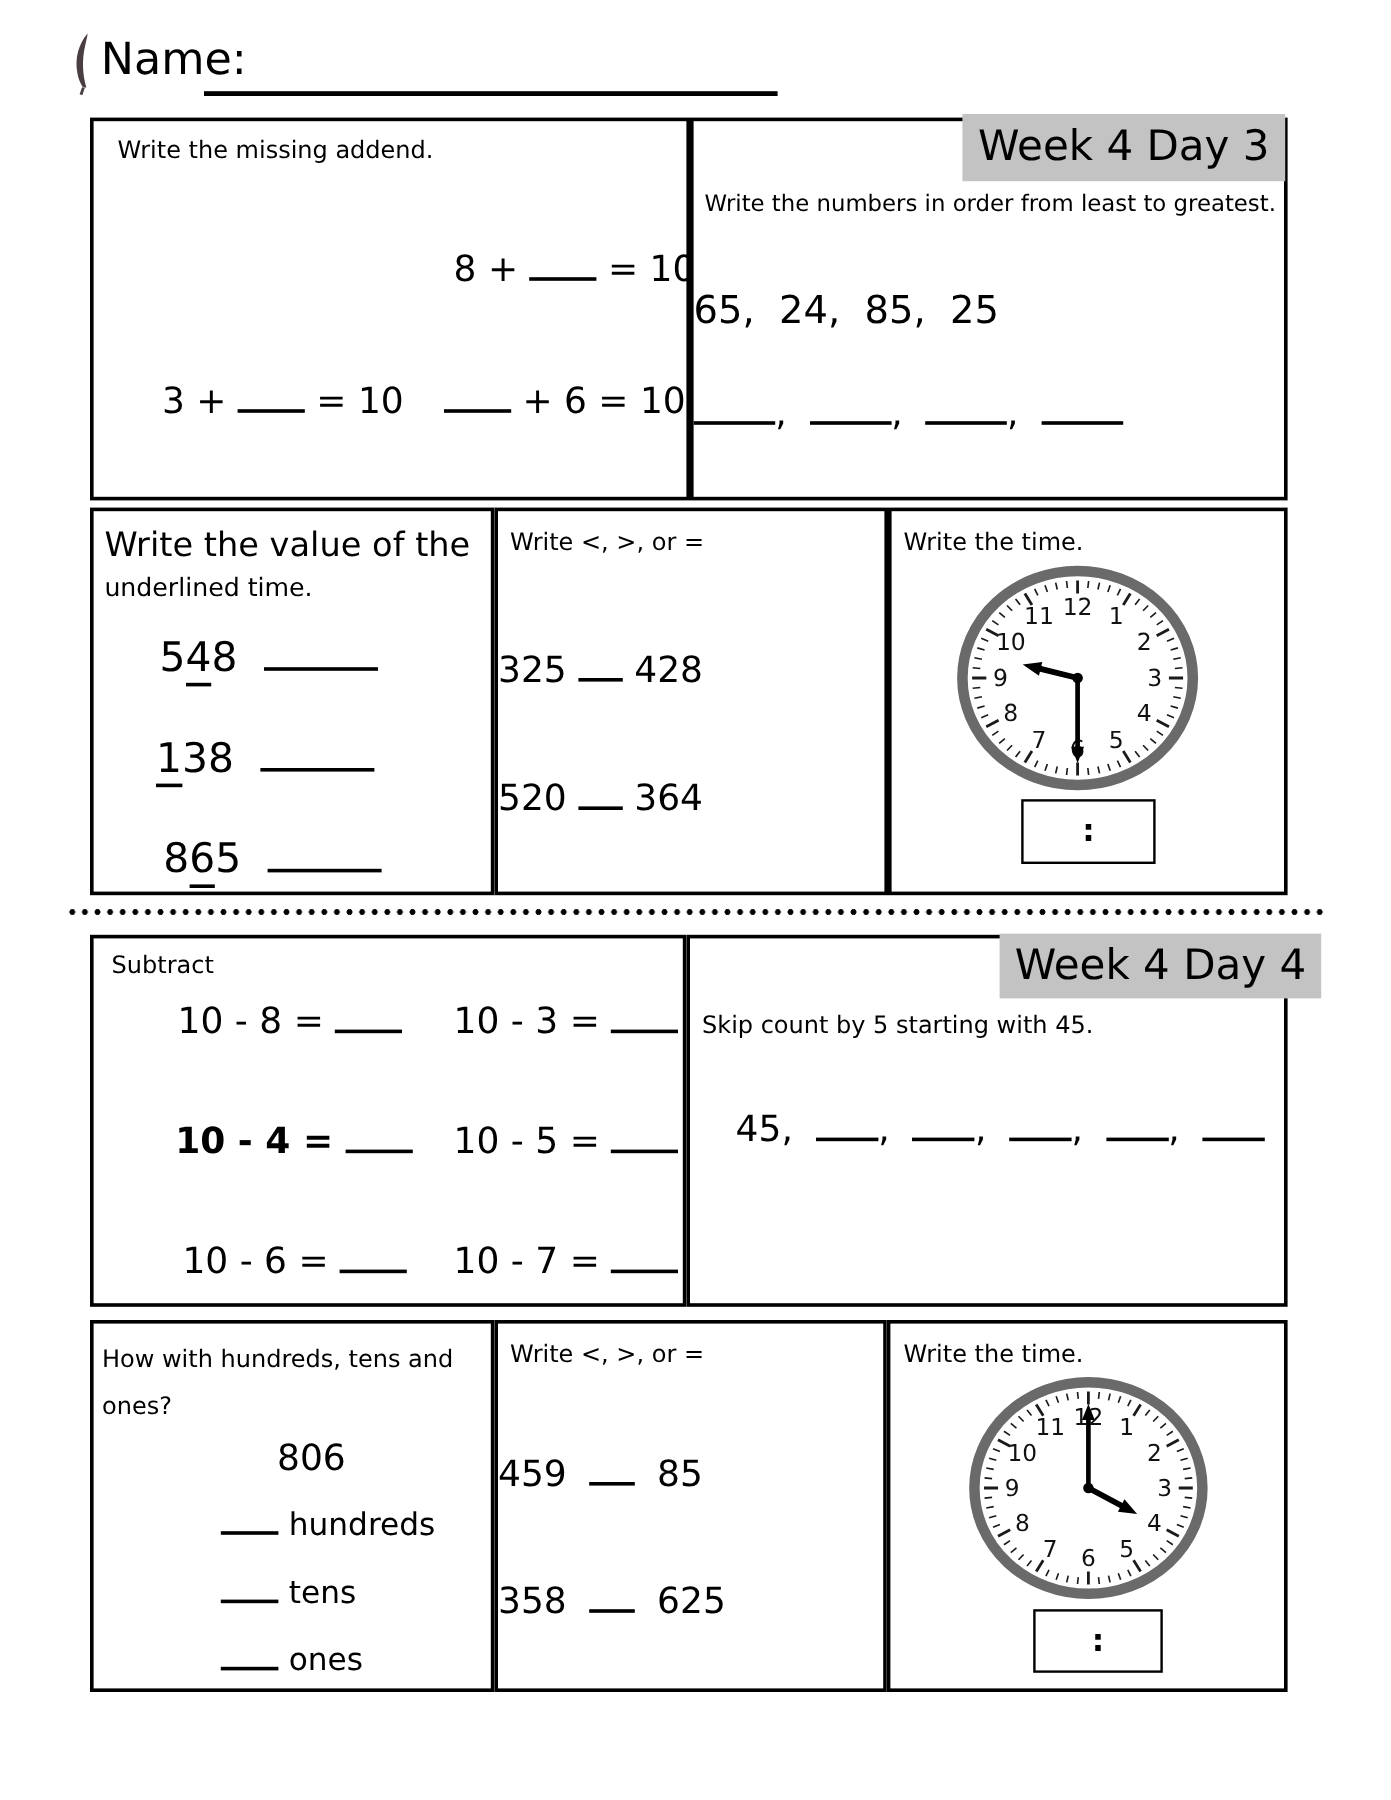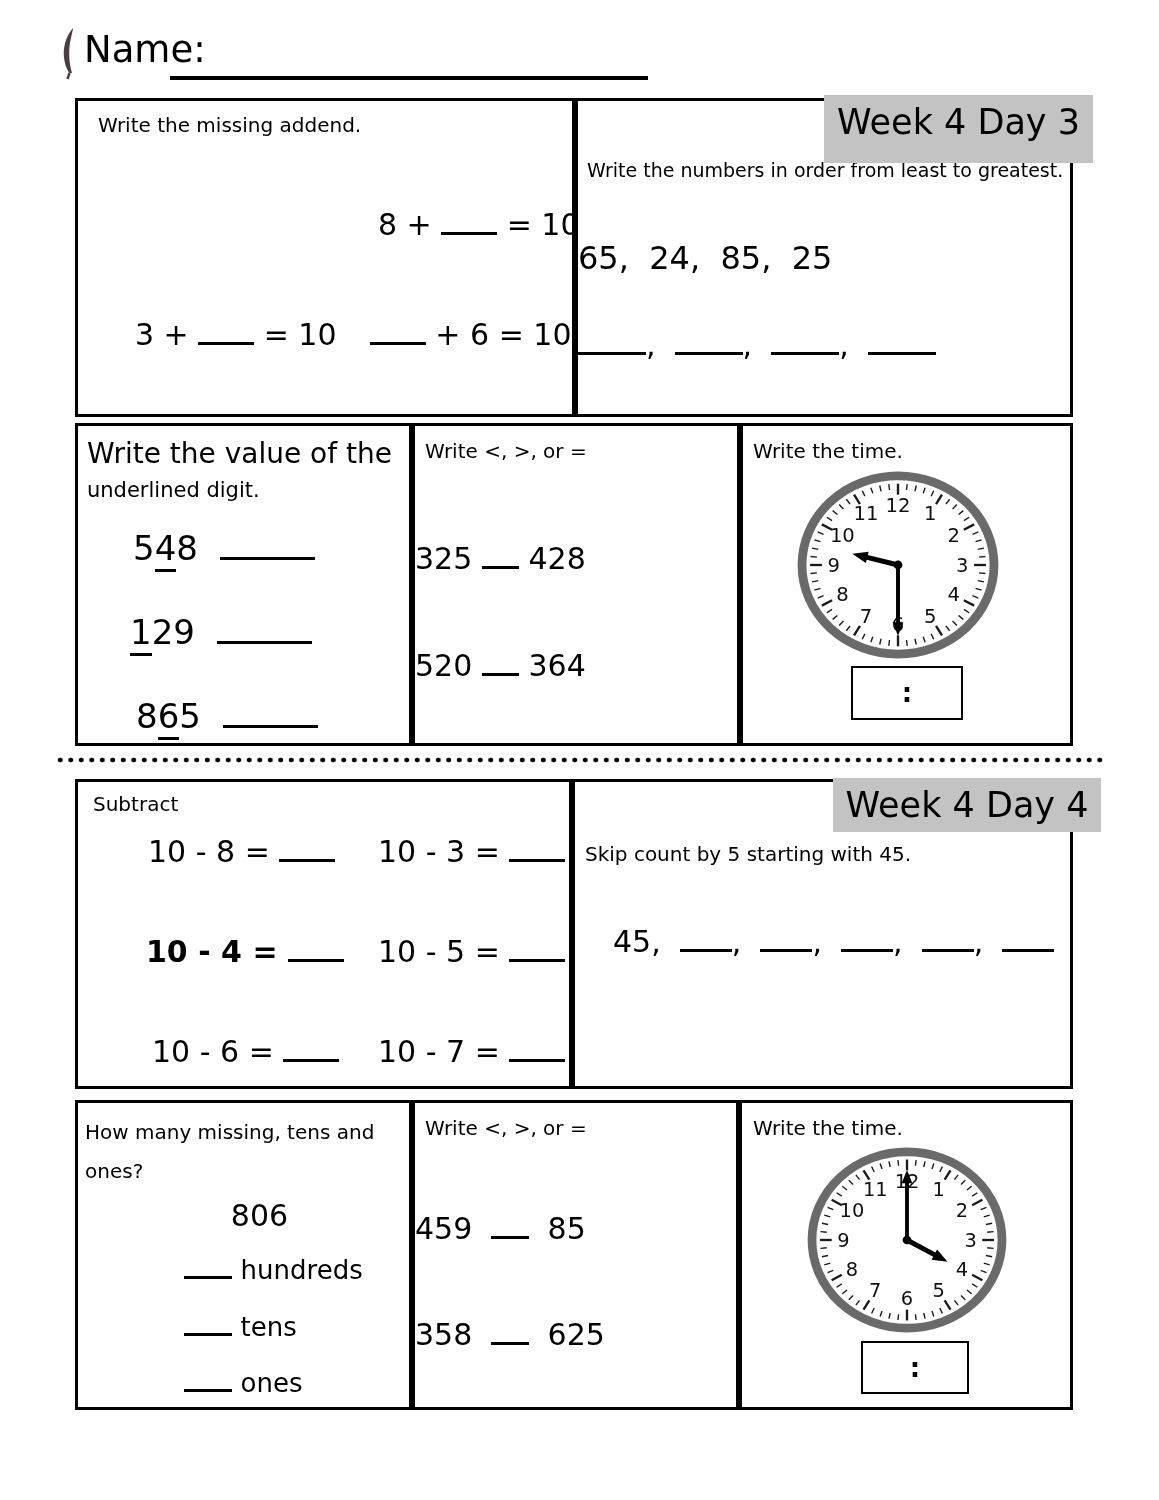--- a/index.html
+++ b/index.html
@@ -38,41 +38,41 @@
 
 <div class="name-row">
   <svg class="quill" width="24" height="54" viewBox="0 0 24 54">
     <path d="M15 2 C8 10 4 22 6.5 35 C7.5 41 10 45 11.5 47 L14 47 C11 37 10 24 13 12 C13.8 8 15 4 15 2 Z" fill="#4a3e42"></path>
     <line x1="11.5" y1="47" x2="9.5" y2="53" stroke="#4a3e42" stroke-width="2.4"></line>
   </svg>
   <span class="name-label">Name:</span>
   <span class="name-line"></span>
 </div>
 
-<div class="banner" style="left:824px;top:95px;width:269px;height:68px;">Week 4 Day 3</div>
+<div class="banner" style="left:802px;top:95px;width:269px;height:56px;">Week 4 Day 3</div>
 <div class="banner" style="left:833px;top:778px;width:268px;height:54px;">Week 4 Day 4</div>
 
 <section class="box" style="left:75px;top:98px;width:500px;height:319px;">
   <div class="box-title" style="left:20px;top:12px;">Write the missing addend.</div>
   <div class="eq" style="left:300px;top:106px;">8 + <span class="blank" style="width: 1.86em;"></span> = 10</div>
   <div class="eq" style="left:57px;top:216px;">3 + <span class="blank" style="width: 1.86em;"></span> = 10</div>
   <div class="eq" style="left:292px;top:216px;"><span class="blank" style="width: 1.86em;"></span> + 6 = 10</div>
 </section>
 
 <section class="box" style="left:575px;top:98px;width:498px;height:319px;">
   <div class="box-title" style="left:9px;top:58px;font-size:19px;">Write the numbers in order from least to greatest.</div>
   <div class="nums-line center-line" style="top:138px;">65,  24,  85,  25</div>
   <div class="blank-line order-answers center-line" style="top:226px;"><span class="blank"></span>,  <span class="blank"></span>,  <span class="blank"></span>,  <span class="blank"></span></div>
 </section>
 
 <section class="box" style="left:75px;top:423px;width:337px;height:323px;">
   <div class="box-title" style="left:9px;top:11px;font-size:28px;">Write the value of the</div>
-  <div class="box-title" style="left:9px;top:52px;font-size:21px;">underlined digit.</div>
+  <div class="box-title" style="left:9px;top:52px;font-size:21px;">underlined time.</div>
   <div class="pv-item" style="left:55px;top:102px;"><span>5</span><span class="u-digit">4</span><span>8</span><span class="blank"></span></div>
-  <div class="pv-item" style="left:52px;top:186px;"><span></span><span class="u-digit">1</span><span>29</span><span class="blank"></span></div>
+  <div class="pv-item" style="left:52px;top:186px;"><span></span><span class="u-digit">1</span><span>38</span><span class="blank"></span></div>
   <div class="pv-item" style="left:58px;top:270px;"><span>8</span><span class="u-digit">6</span><span>5</span><span class="blank"></span></div>
 </section>
 
 <section class="box" style="left:412px;top:423px;width:328px;height:323px;">
   <div class="box-title" style="left:10px;top:13px;">Write &lt;, &gt;, or =</div>
   <div class="eq center-line" style="top:115px;">325 <span class="blank" style="width: 1.24em;"></span> 428</div>
   <div class="eq center-line" style="top:222px;">520 <span class="blank" style="width: 1.24em;"></span> 364</div>
 </section>
 
 <section class="box" style="left:740px;top:423px;width:333px;height:323px;">
@@ -173,21 +173,21 @@
   <div class="eq" style="left:74px;top:252px;">10 - 6 = <span class="blank" style="width: 1.86em;"></span></div>
   <div class="eq" style="left:300px;top:252px;">10 - 7 = <span class="blank" style="width: 1.86em;"></span></div>
 </section>
 
 <section class="box" style="left:572px;top:779px;width:501px;height:310px;">
   <div class="box-title" style="left:10px;top:60px;">Skip count by 5 starting with 45.</div>
   <div class="blank-line skip-line" style="left:38px;top:142px;">45,  <span class="blank"></span>,  <span class="blank"></span>,  <span class="blank"></span>,  <span class="blank"></span>,  <span class="blank"></span></div>
 </section>
 
 <section class="box" style="left:75px;top:1100px;width:337px;height:310px;">
-  <div class="box-title" style="left:7px;top:10px;width:320px;white-space:normal;line-height:1.95;">How many missing, tens and ones?</div>
+  <div class="box-title" style="left:7px;top:10px;width:320px;white-space:normal;line-height:1.95;">How with hundreds, tens and ones?</div>
   <div class="big-num center-line" style="position:absolute;top:95px;text-align:center;">806</div>
   <div class="hto-line" style="left:106px;top:152px;"><span class="blank" style="width: 1.86em;"></span> hundreds</div>
   <div class="hto-line" style="left:106px;top:209px;"><span class="blank" style="width: 1.86em;"></span> tens</div>
   <div class="hto-line" style="left:106px;top:265px;"><span class="blank" style="width: 1.86em;"></span> ones</div>
 </section>
 
 <section class="box" style="left:412px;top:1100px;width:327px;height:310px;">
   <div class="box-title" style="left:10px;top:13px;">Write &lt;, &gt;, or =</div>
   <div class="eq center-line" style="top:108px;">459  <span class="blank" style="width: 1.24em;"></span>  85</div>
   <div class="eq center-line" style="top:214px;">358  <span class="blank" style="width: 1.24em;"></span>  625</div>

